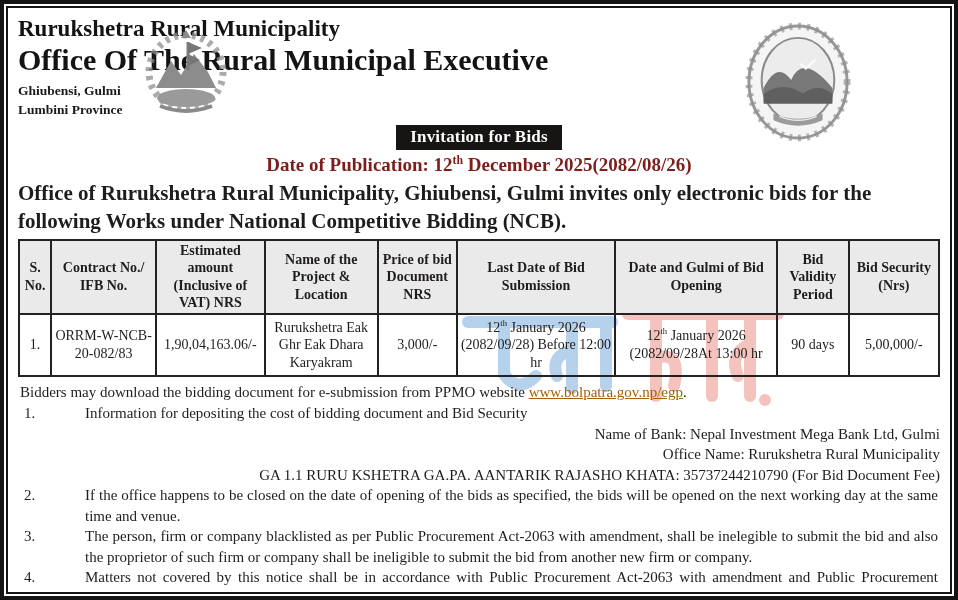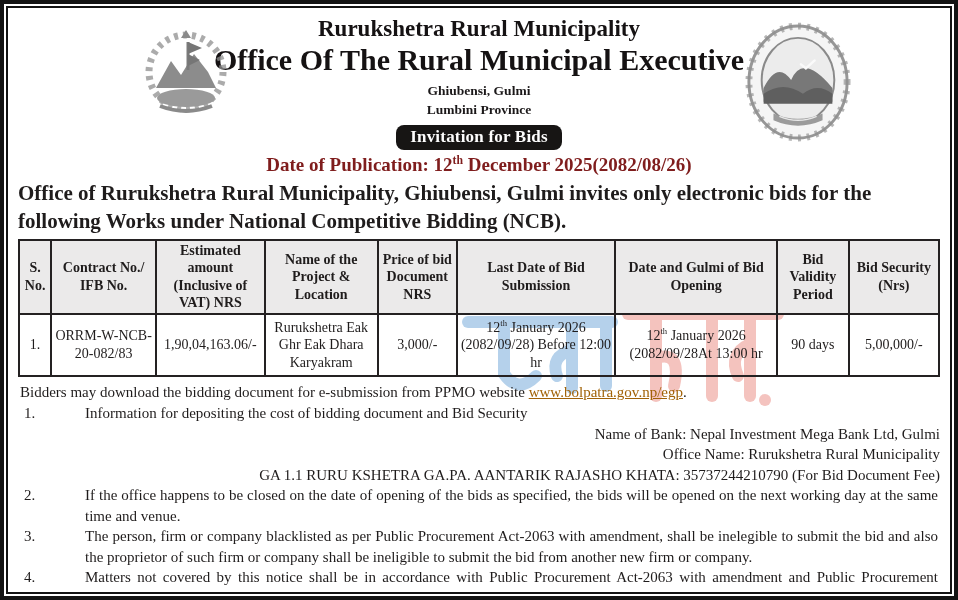--- a/index.html
+++ b/index.html
@@ -9,30 +9,30 @@
     font-family:"Liberation Serif","DejaVu Serif",serif;color:#1f1c1c;
     position:relative;overflow:hidden;
   }
   .inner{
     box-sizing:border-box;width:100%;height:100%;
     border:2px solid #141414;position:relative;
     padding:4px 10px 6px 10px;overflow:hidden;
   }
   .inner > *{position:relative;z-index:1;}
   
-  .hdr{position:relative;text-align:center;}
+  .hdr{position:relative;}
   .logo-left{position:absolute;left:118px;top:10px;width:100px;height:95px;}
   .logo-right{position:absolute;right:88px;top:6px;width:108px;height:126px;}
   .t1{font-size:23px;font-weight:bold;color:#151213;margin:4px 0 2px 0;line-height:1.1;}
   .t2{font-size:30px;font-weight:bold;color:#151213;margin:2px 0 6px 0;line-height:1.1;}
   .addr{font-size:13.5px;font-weight:bold;color:#1b1819;line-height:1.3;margin:1px 0;}
   .badge-row{text-align:center;margin:7px 0 4px 0;}
   .badge{
     display:inline-block;background:#171514;color:#fdfdfd;
-    font-size:17px;font-weight:bold;padding:2px 14px 3px 14px;letter-spacing:.2px;border-radius:8px;
+    font-size:17px;font-weight:bold;padding:2px 14px 3px 14px;letter-spacing:.2px;
   }
   .pubdate{text-align:center;font-size:19px;font-weight:bold;color:#7f1d1d;margin:3px 0 4px 0;}
   .sup{font-size:.62em;vertical-align:super;line-height:0;}
   
   .intro{font-size:21px;margin:2px 0 4px 0;line-height:1.3;font-weight:bold;}
   
   table.bids{width:100%;border-collapse:collapse;table-layout:fixed;}
   table.bids th,table.bids td{
     border:2px solid #242122;text-align:center;vertical-align:middle;
     padding:1px 3px;font-size:14px;line-height:1.25;overflow:hidden;

